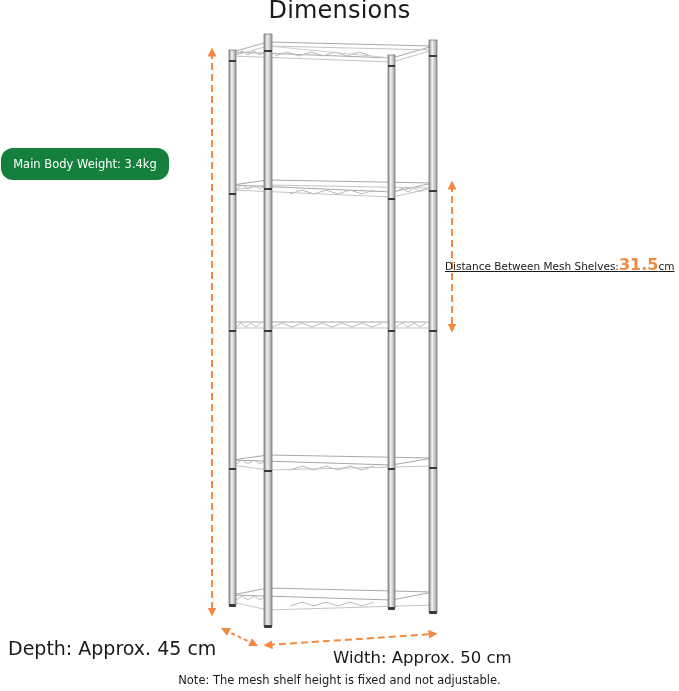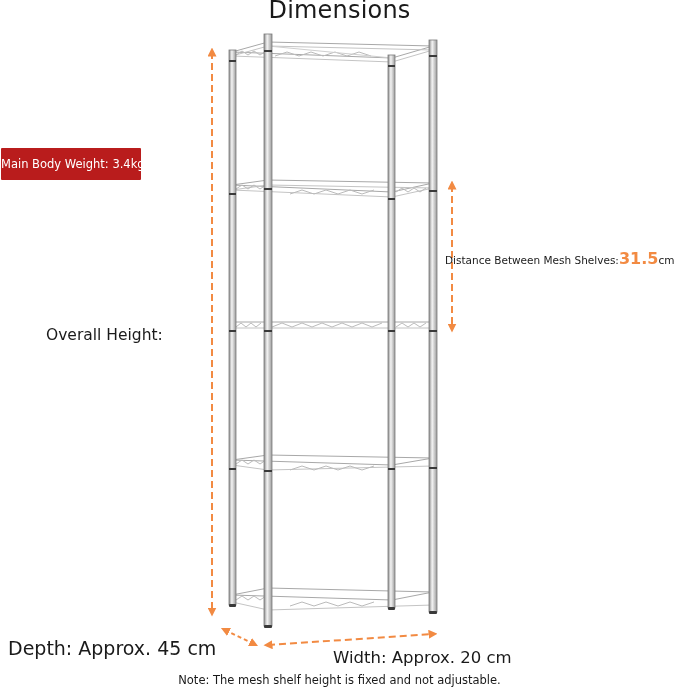--- a/index.html
+++ b/index.html
@@ -1,21 +1,21 @@
 <!DOCTYPE html>
 <html><head>
 <meta charset="utf-8">
 <style>
   html, body { margin:0; padding:0; background:#ffffff; }
   body { width:679px; height:691px; position:relative; overflow:hidden; font-family:"DejaVu Sans", sans-serif; color:#1a1a1a; }
   .abs { position:absolute; }
   .title { left:0; width:679px; top:-4px; text-align:center; font-size:24px; font-weight:400; letter-spacing:0.2px; }
-  .weight-badge { left:1px; top:148px; width:140px; height:32px; background:#b91c1c; border-radius:1px; color:#fff; font-size:11.5px; line-height:32px; text-align:center; white-space:nowrap; }
+  .weight-badge { left:1px; top:148px; width:168px; height:32px; background:#15803d; border-radius:12px; color:#fff; font-size:11.5px; line-height:32px; text-align:center; white-space:nowrap; }
   .overall { left:46px; top:322px; font-size:15.5px; line-height:26px; white-space:nowrap; }
-  .dist { left:445px; top:249px; font-size:10.5px; white-space:nowrap; line-height:20px; }
+  .dist { left:445px; top:255px; font-size:10.5px; white-space:nowrap; line-height:20px;text-decoration:underline; }
   .dist .big { color:#f28a42; font-size:16px; font-weight:bold; }
   .depth { left:8px; top:637px; font-size:19px; white-space:nowrap; }
   .width { left:333px; top:648px; font-size:16.5px; white-space:nowrap; }
   .note { left:0; width:679px; top:673px; text-align:center; font-size:11.5px; white-space:nowrap; }
   svg.rack { left:0; top:0; }
 </style>
 </head>
 <body>
 
 <div class="abs title">Dimensions</div>
@@ -107,22 +107,21 @@
 
   <line x1="268" y1="645" x2="433" y2="634" stroke="#f28a42" stroke-width="2" stroke-dasharray="7,4" marker-start="url(#arrowEnd)" marker-end="url(#arrowEnd)"></line>
 </svg>
 
 <div class="abs weight-badge">
   <span>Main Body Weight:</span>
   <span>3.4kg</span>
 </div>
 
 <div class="abs overall">
-  <div>Overall Height:</div>
 </div>
 
 <div class="abs dist">
   <span>Distance Between Mesh Shelves:</span><span class="big">31.5</span><span>cm</span>
 </div>
 
 <div class="abs depth">Depth: Approx. 45 cm</div>
-<div class="abs width">Width: Approx. 20 cm</div>
+<div class="abs width">Width: Approx. 50 cm</div>
 <div class="abs note">Note: The mesh shelf height is fixed and not adjustable.</div>
 
 </body></html>

